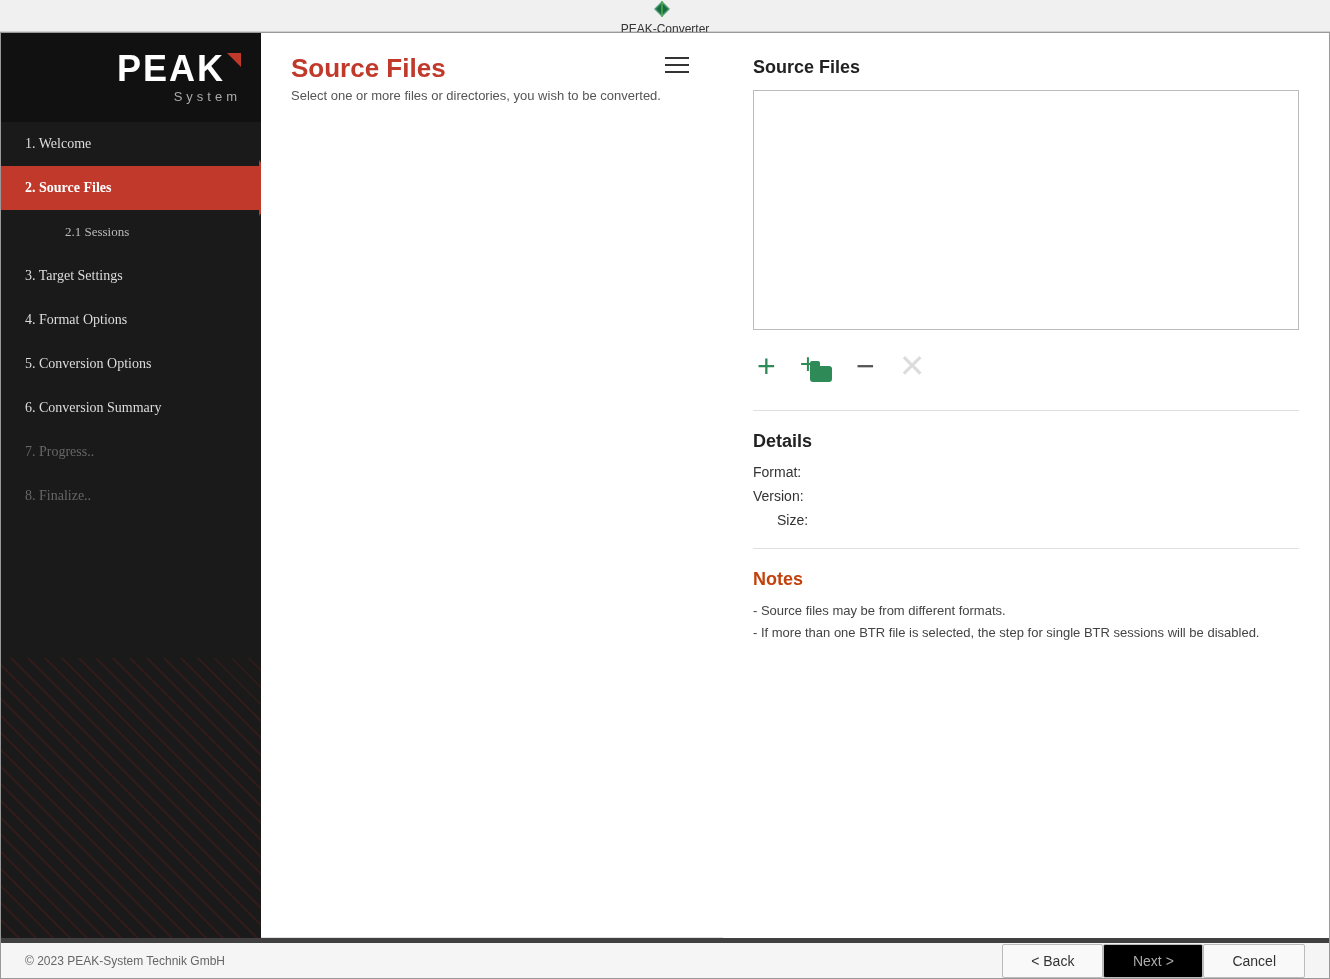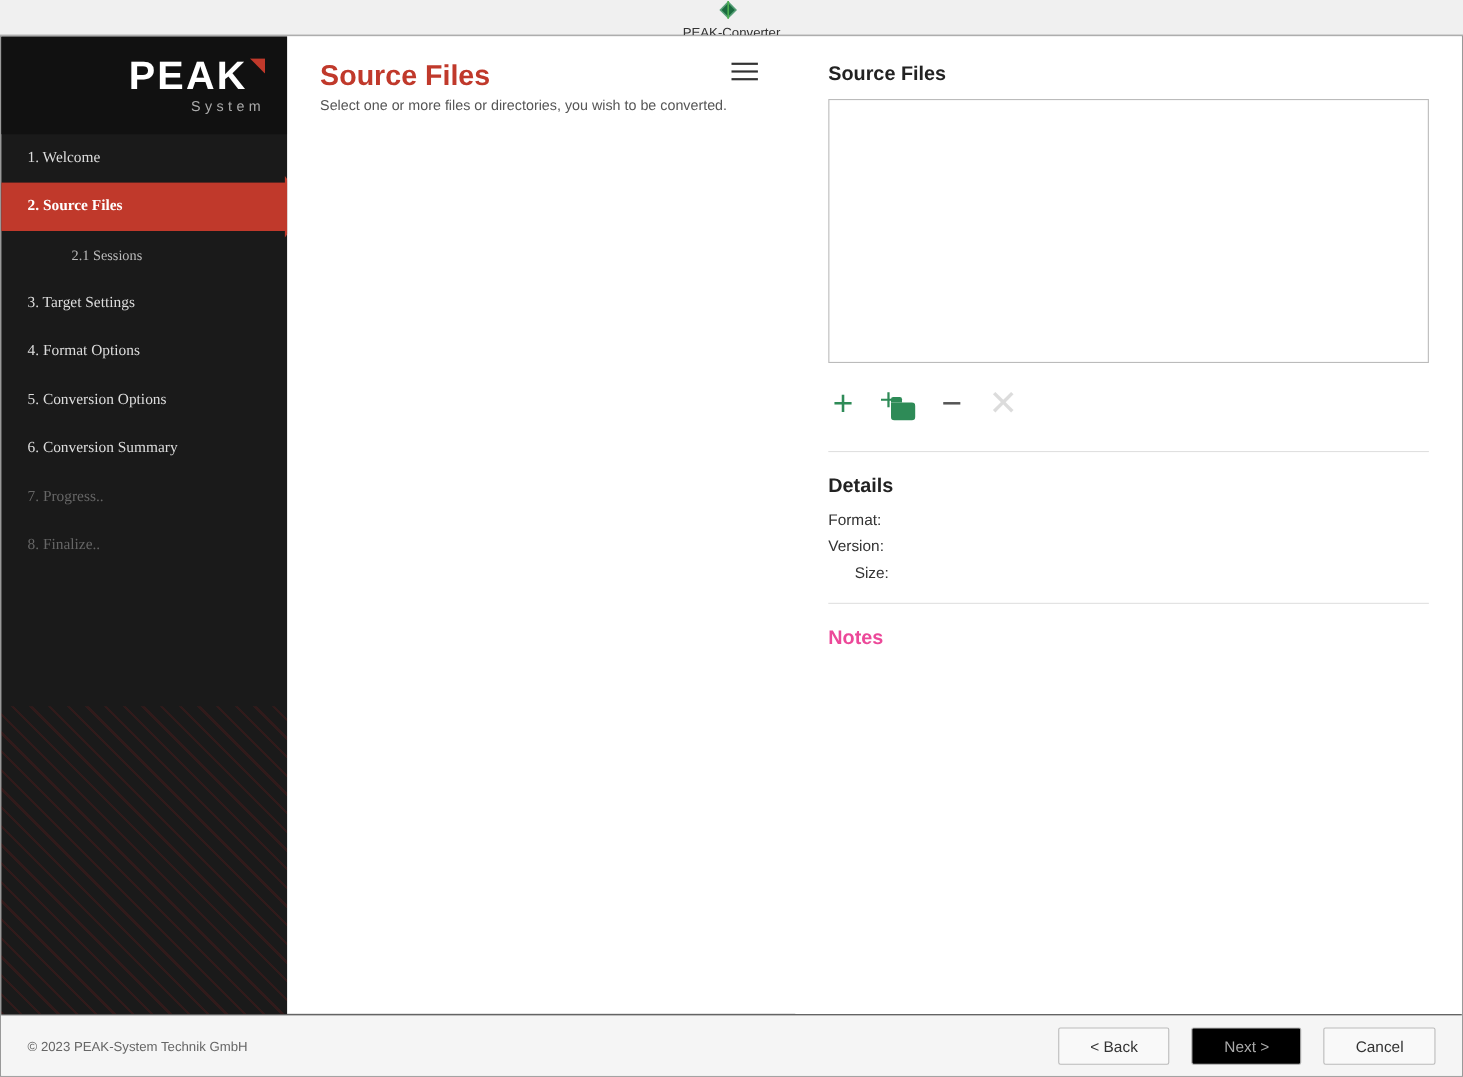--- a/index.html
+++ b/index.html
@@ -315,47 +315,47 @@
       font-size: 14px;
       color: #333;
     }
     .detail-label { width: 80px; font-weight: normal; }
     .detail-value { color: #333; }
 
     .notes-section { margin-bottom: 20px; }
     .notes-title {
       font-size: 18px;
       font-weight: bold;
-      color: #ec4899;
+      color: #c2410c;
       margin-bottom: 10px;
     }
     .notes-text {
       font-size: 13px;
       color: #444;
       line-height: 1.7;
     }
 
     
     .footer {
-      height: 56px;
+      height: 40px;
       background: #f5f5f5;
-      border-top: 1px solid #404040;
+      border-top: 5px solid #404040;
       display: flex;
       align-items: center;
       justify-content: space-between;
       padding: 0 24px;
       flex-shrink: 0;
     }
     .footer-copyright {
       font-size: 12px;
       color: #666;
     }
     .footer-buttons {
       display: flex;
-      gap: 20px;
+      gap: 0;
     }
     .footer-btn {
       padding: 8px 28px;
       font-size: 14px;
       border: 1px solid #bbb;
       background: #f9f9f9;
       cursor: pointer;
       border-radius: 2px;
       color: #333;
       min-width: 100px;
@@ -485,20 +485,24 @@
           <div class="detail-row" style="padding-left:24px;">
             <span class="detail-label">Size:</span>
             <span class="detail-value"></span>
           </div>
         </div>
 
         <hr class="divider">
 
         <div class="notes-section">
           <div class="notes-title">Notes</div>
+          <div class="notes-text">
+            <div>- Source files may be from different formats.</div>
+            <div>- If more than one BTR file is selected, the step for single BTR sessions will be disabled.</div>
+          </div>
         </div>
 
       </div>
     </div>
   </div>
 
   <div class="footer">
     <span class="footer-copyright">© 2023 PEAK-System Technik GmbH</span>
     <div class="footer-buttons">
       <button class="footer-btn">&lt; Back</button>

